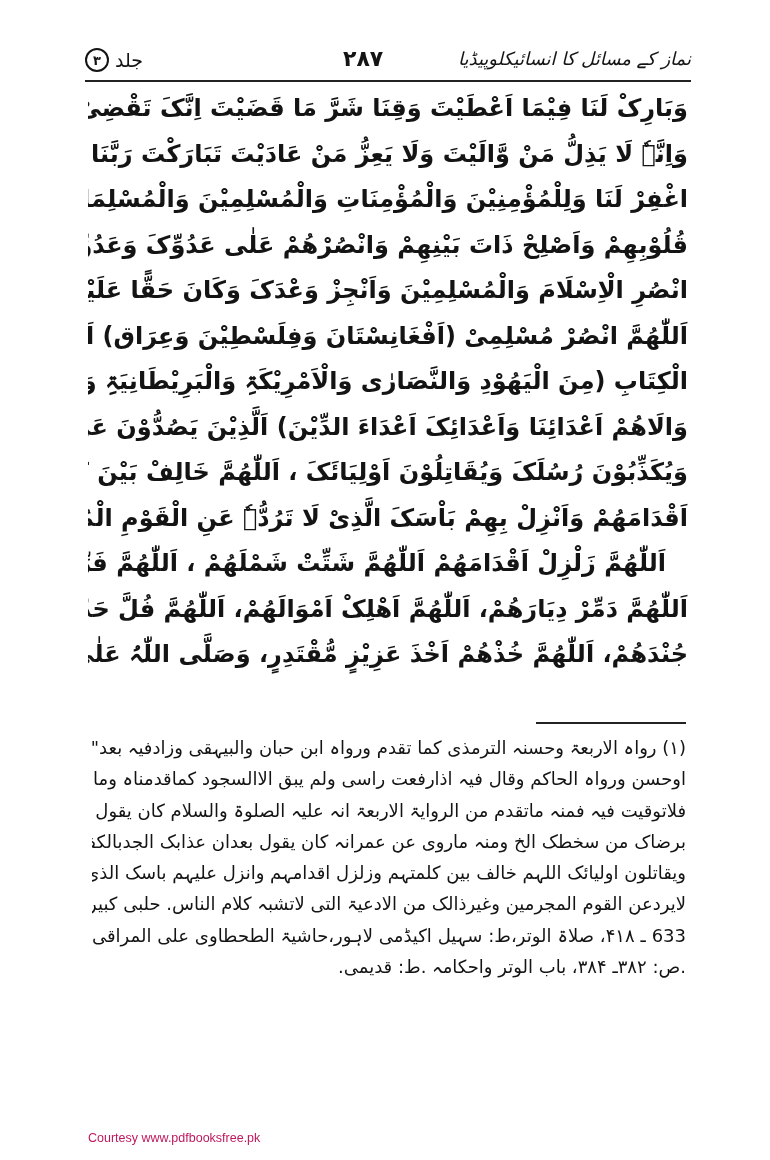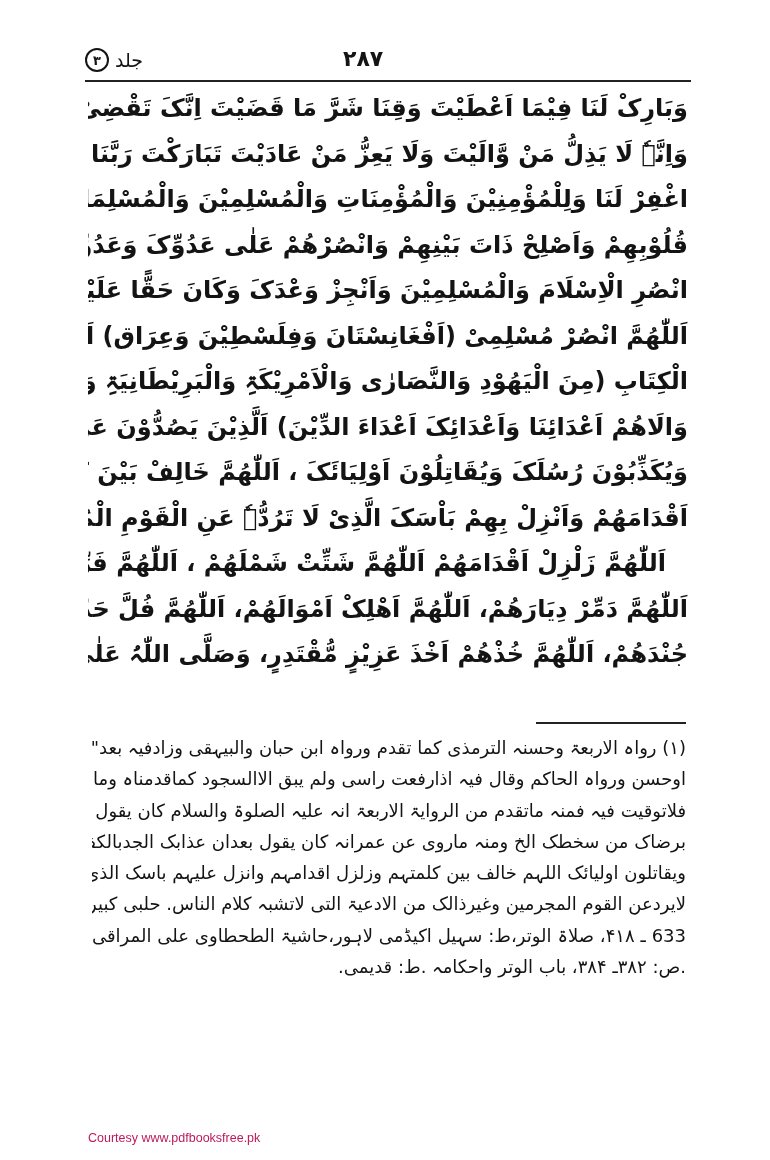--- a/index.html
+++ b/index.html
@@ -30,20 +30,21 @@
 <body>
 
 <div class="page">
 
   <div class="header">
     <div class="hdr-vol">
       <span class="circle-num">۳</span>
       <span>جلد</span>
     </div>
     <div class="hdr-page">۲۸۷</div>
+    <div class="hdr-title">نماز کے مسائل کا انسائیکلوپیڈیا</div>
   </div>
   <div class="hdr-rule"></div>
 
   <div class="main">
     <div class="main-line">وَبَارِکْ لَنَا فِیْمَا اَعْطَیْتَ وَقِنَا شَرَّ مَا قَضَیْتَ اِنَّکَ تَقْضِیْ وَلَا یُقْضٰی عَلَیْکَ</div>
     <div class="main-line">وَاِنَّہٗ لَا یَذِلُّ مَنْ وَّالَیْتَ وَلَا یَعِزُّ مَنْ عَادَیْتَ تَبَارَکْتَ رَبَّنَا وَتَعَالَیْتَ. (۱) اَللّٰھُمَّ</div>
     <div class="main-line">اغْفِرْ لَنَا وَلِلْمُؤْمِنِیْنَ وَالْمُؤْمِنَاتِ وَالْمُسْلِمِیْنَ وَالْمُسْلِمَاتِ وَاَلِّفْ بَیْنَ</div>
     <div class="main-line">قُلُوْبِھِمْ وَاَصْلِحْ ذَاتَ بَیْنِھِمْ وَانْصُرْھُمْ عَلٰی عَدُوِّکَ وَعَدُوِّھِمْ اَللّٰھُمَّ</div>
     <div class="main-line">انْصُرِ الْاِسْلَامَ وَالْمُسْلِمِیْنَ وَاَنْجِزْ وَعْدَکَ وَکَانَ حَقًّا عَلَیْنَا نَصْرُ الْمُؤْمِنِیْنَ</div>
     <div class="main-line">اَللّٰھُمَّ انْصُرْ مُسْلِمِیْ (اَفْغَانِسْتَانَ وَفِلَسْطِیْنَ وَعِرَاق) اَللّٰھُمَّ الْعَنْ کَفَرَۃَ اَھْلِ</div>

